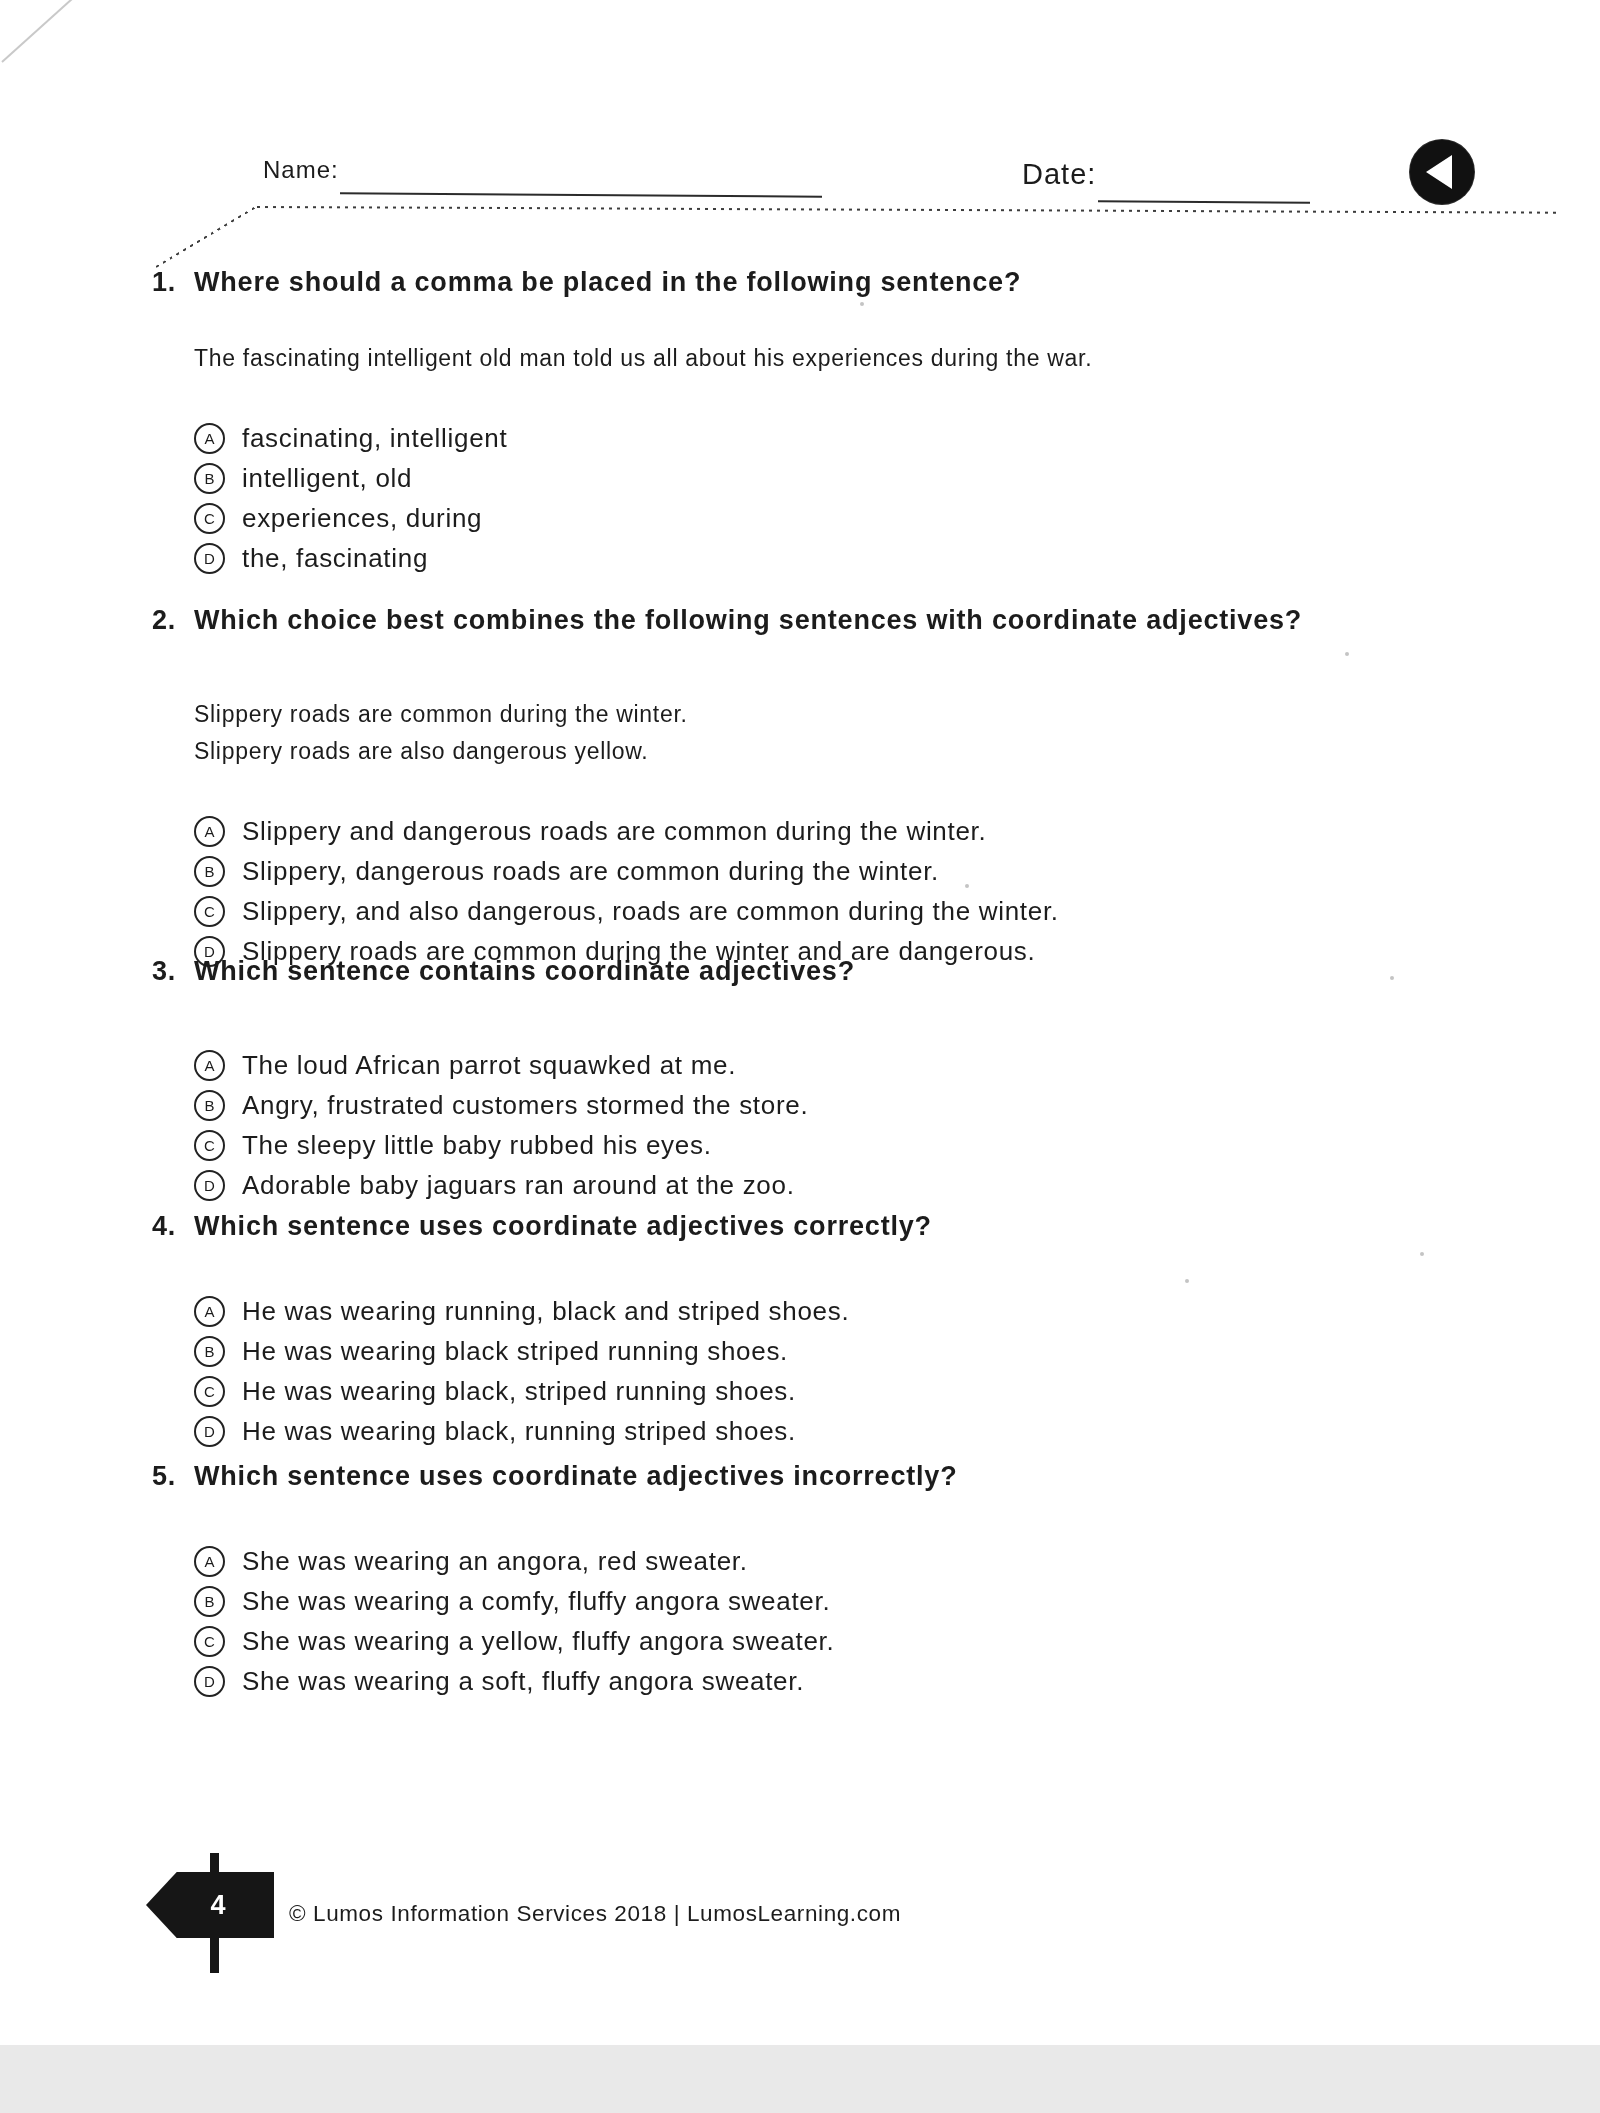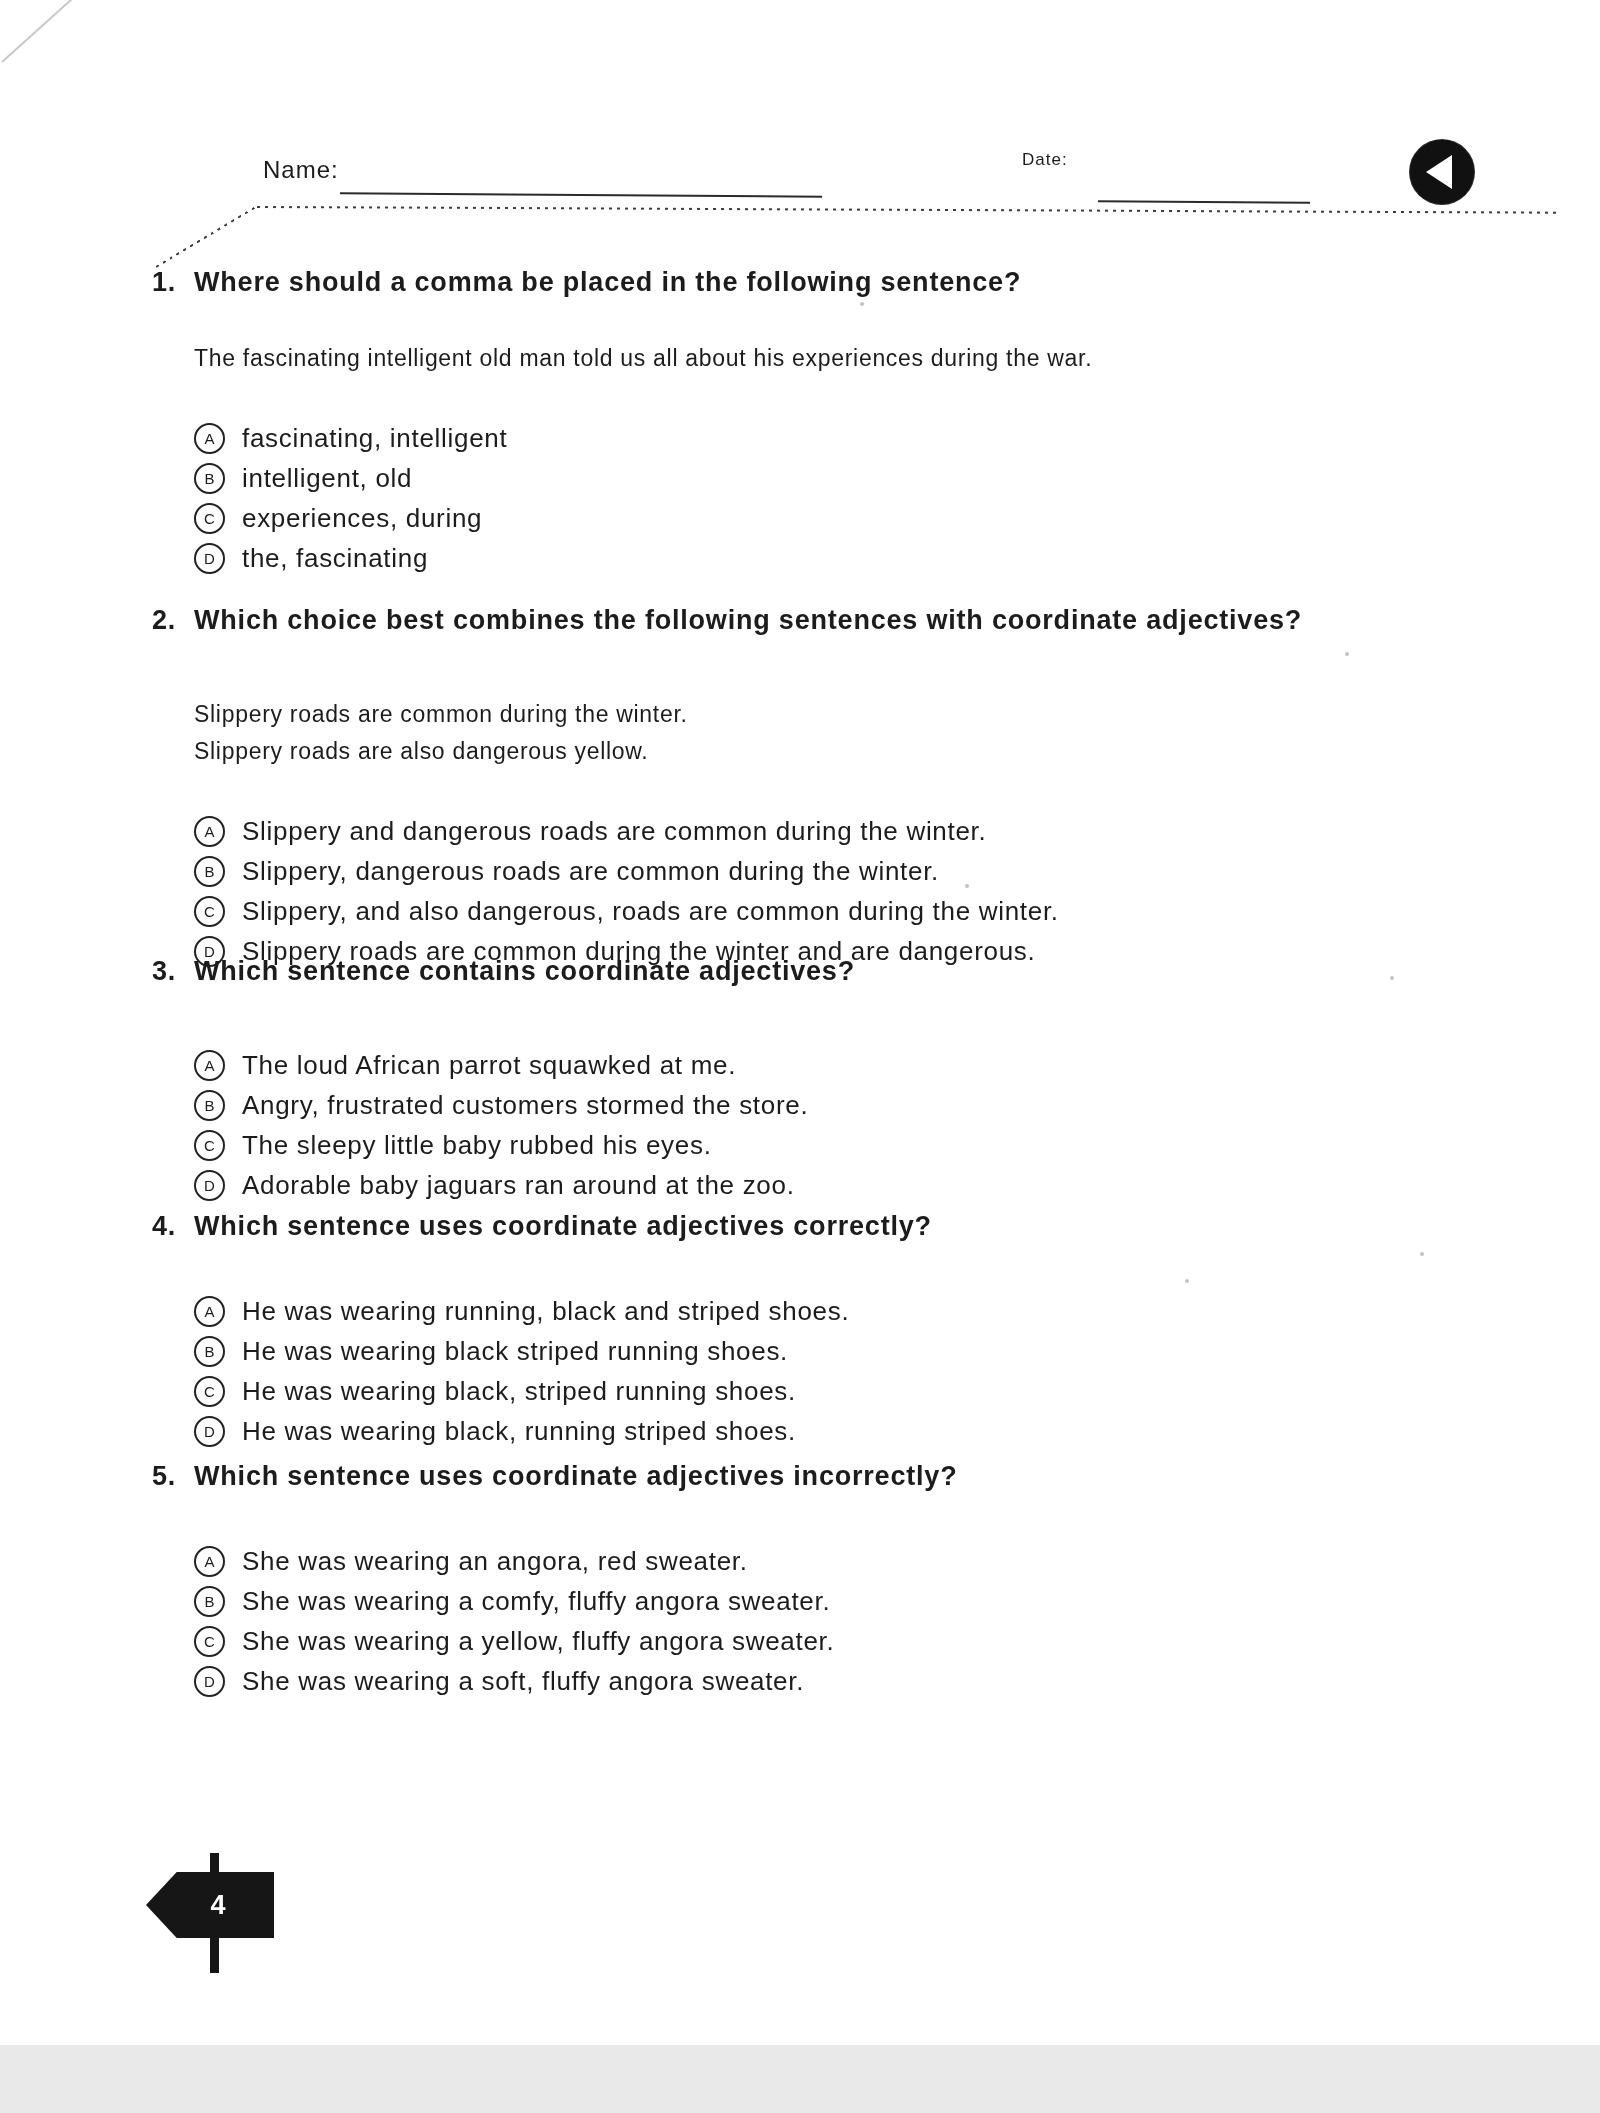--- a/index.html
+++ b/index.html
@@ -14,21 +14,21 @@
     background:#c9c9c9; transform:rotate(-42deg); transform-origin:left center; }
   .yellow-strip { position:absolute; left:0; top:2096px; width:114px; height:17px;
     background:linear-gradient(to right,#e0b45f,#eed9a4); transform:rotate(-2deg); }
   .cream-patch { position:absolute; left:55px; top:2080px; width:185px; height:24px;
     background:#faf3e3; }
   .speck { position:absolute; width:4px; height:4px; border-radius:50%; background:#b5b5b5; opacity:.8; }
 
   
   .name-label { position:absolute; left:263px; top:156px; font-size:24px; letter-spacing:1px; }
   .name-line  { position:absolute; left:340px; top:194px; width:482px; height:2px; background:#2b2b2b; transform:rotate(0.4deg); }
-  .date-label { position:absolute; left:1022px; top:150px; font-size:17px; letter-spacing:1px; }
+  .date-label { position:absolute; left:1022px; top:158px; font-size:29px; letter-spacing:1px; }
   .date-line  { position:absolute; left:1098px; top:201px; width:212px; height:2px; background:#2b2b2b; transform:rotate(0.4deg); }
 
   .back-icon { position:absolute; left:1410px; top:140px; width:64px; height:64px;
     background:#111; border-radius:50%; box-shadow:0 0 0 1px #2a2a2a; }
   .back-icon .tri { position:absolute; left:16px; top:15px; width:0; height:0;
     border-top:17px solid transparent; border-bottom:17px solid transparent; border-right:26px solid #fff; }
 
   
   .fold-line-h { position:absolute; left:257px; top:206px; width:1300px; height:2px;
     background-image:repeating-linear-gradient(to right,#3c3c3c 0 3px,transparent 3px 8px);
@@ -210,20 +210,21 @@
           <span class="opt-text">She was wearing a soft, fluffy angora sweater.</span>
         </div>
       </div>
     </div>
   </section>
 
   <div class="signpost-post"></div>
   <div class="signpost-sign">
     <span class="page-num">4</span>
   </div>
+  <div class="copyright">© Lumos Information Services 2018 | LumosLearning.com</div>
 
   <div class="speck" style="left:860px; top:302px;"></div>
   <div class="speck" style="left:1345px; top:652px;"></div>
   <div class="speck" style="left:965px; top:884px;"></div>
   <div class="speck" style="left:1390px; top:976px;"></div>
   <div class="speck" style="left:1185px; top:1279px;"></div>
   <div class="speck" style="left:1420px; top:1252px;"></div>
   <div class="cream-patch"></div>
   <div class="yellow-strip"></div>
 

